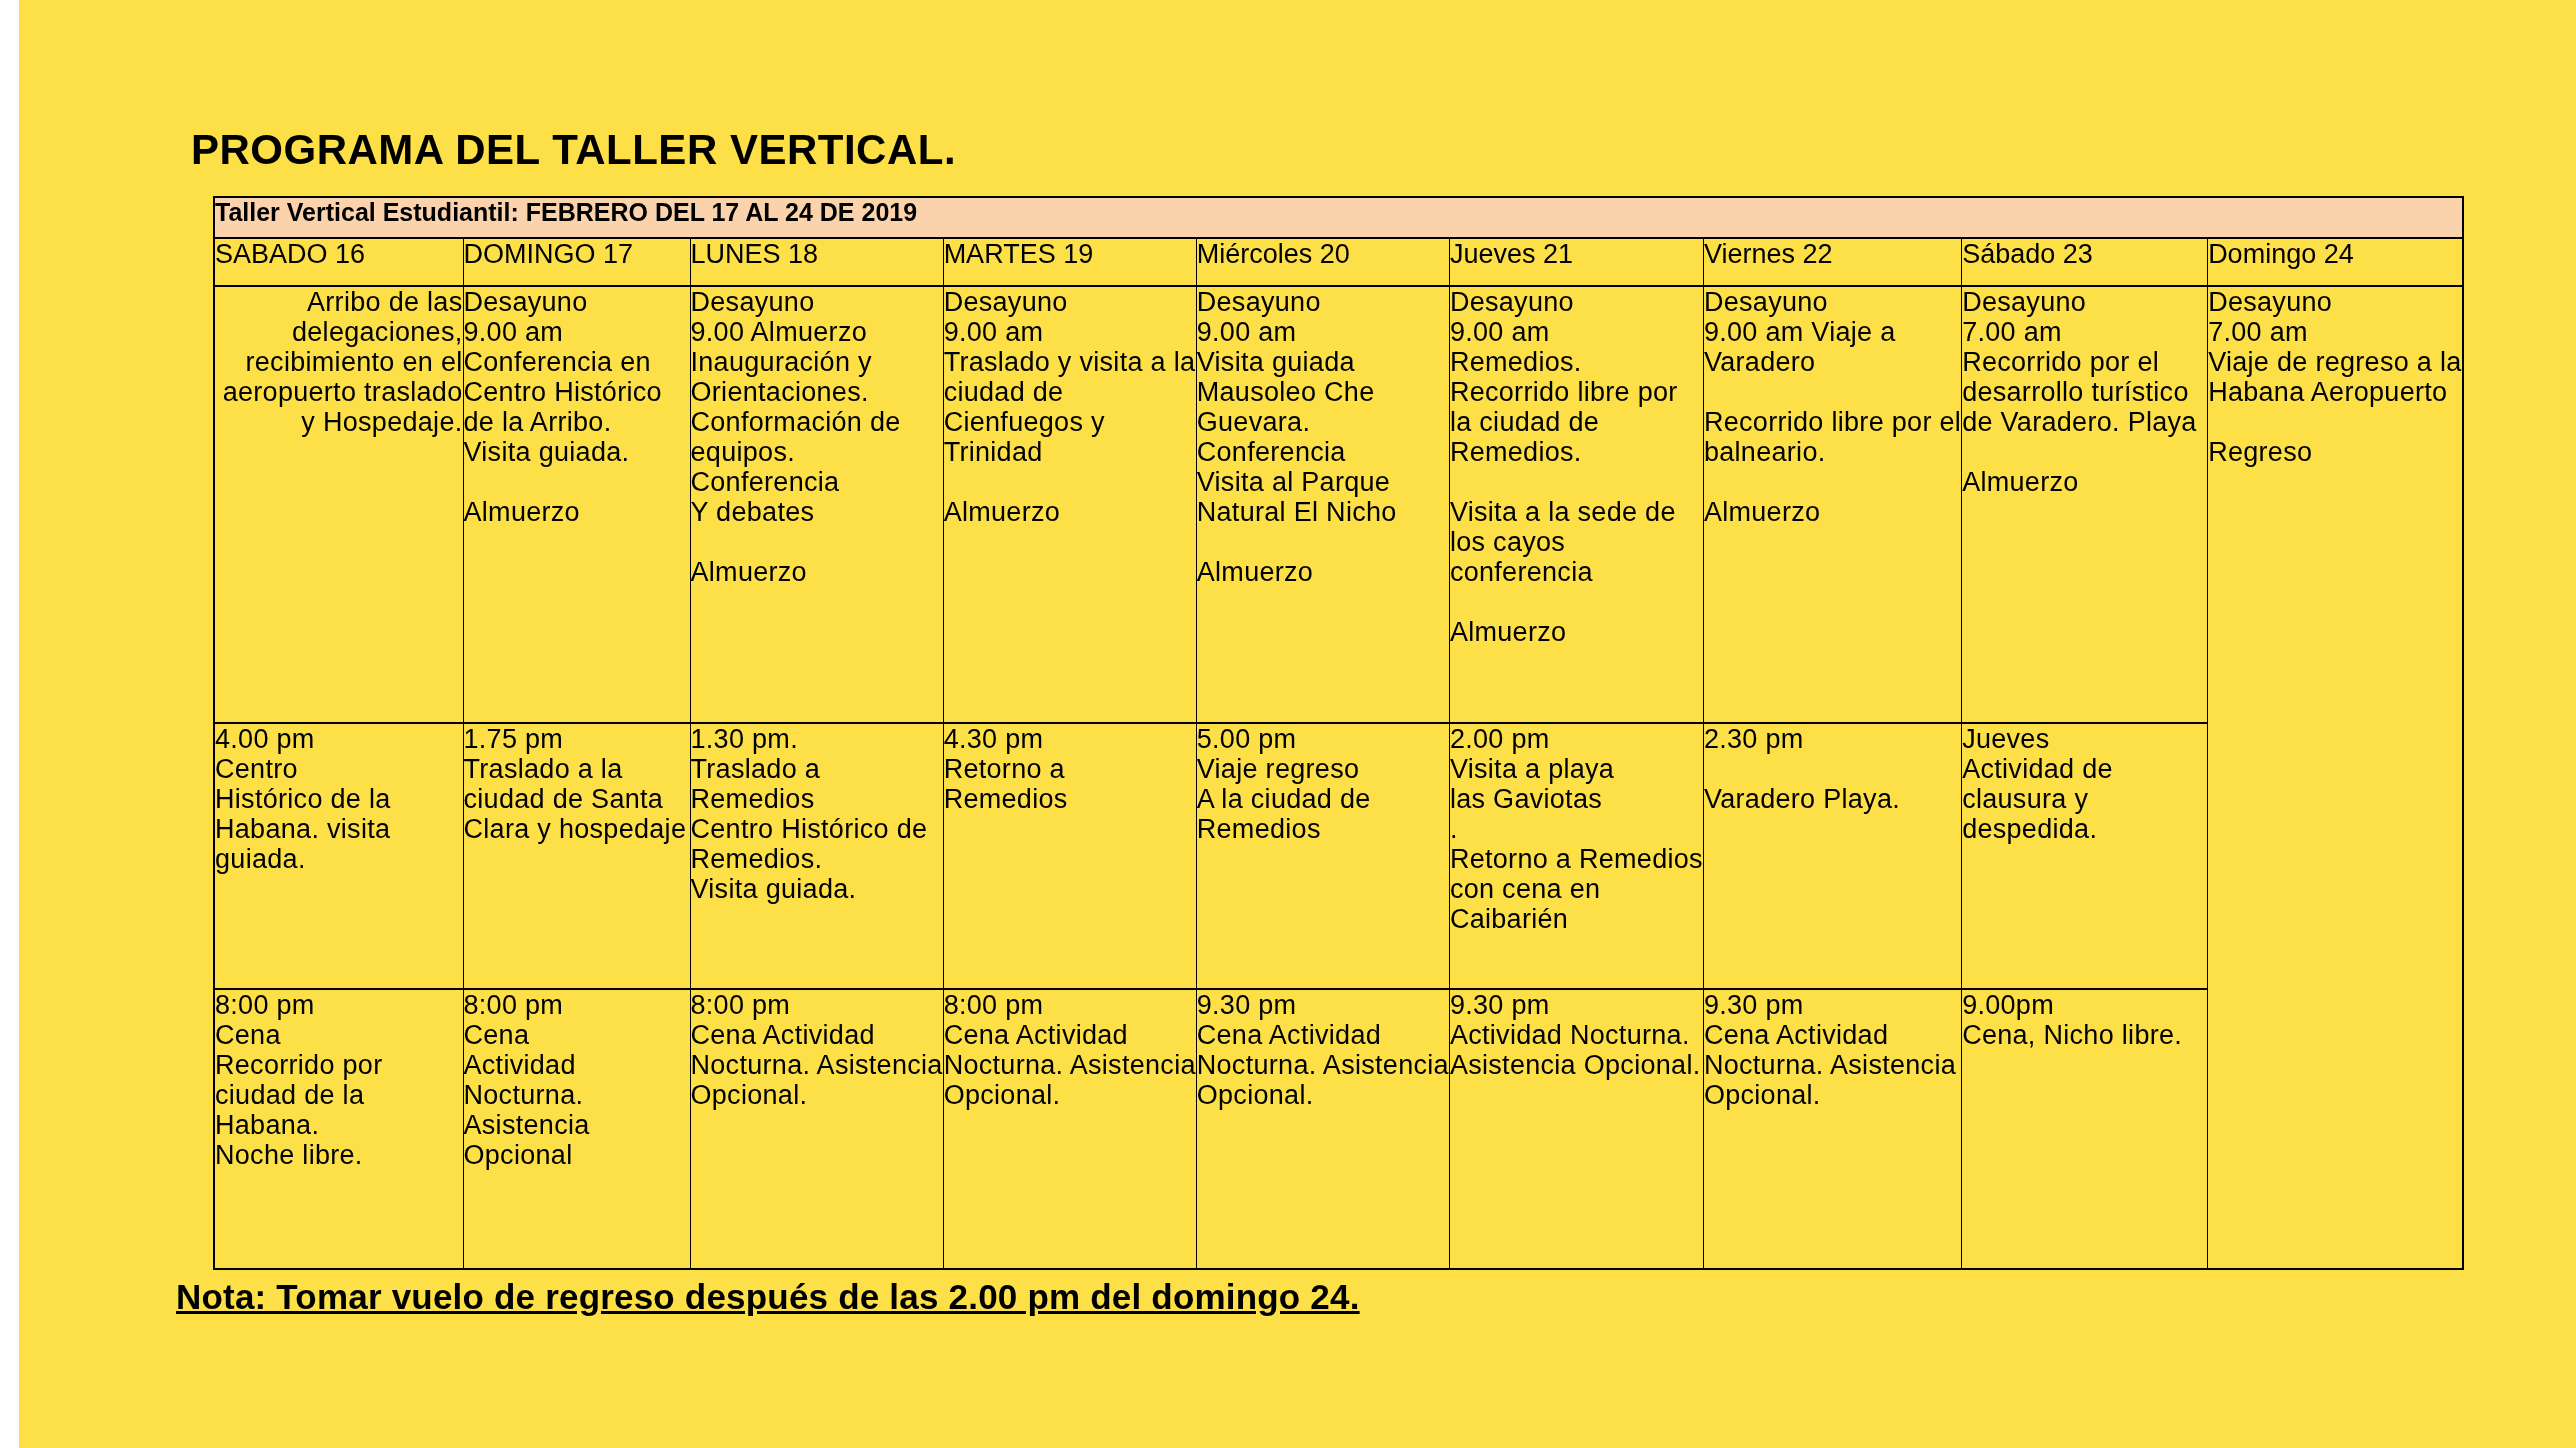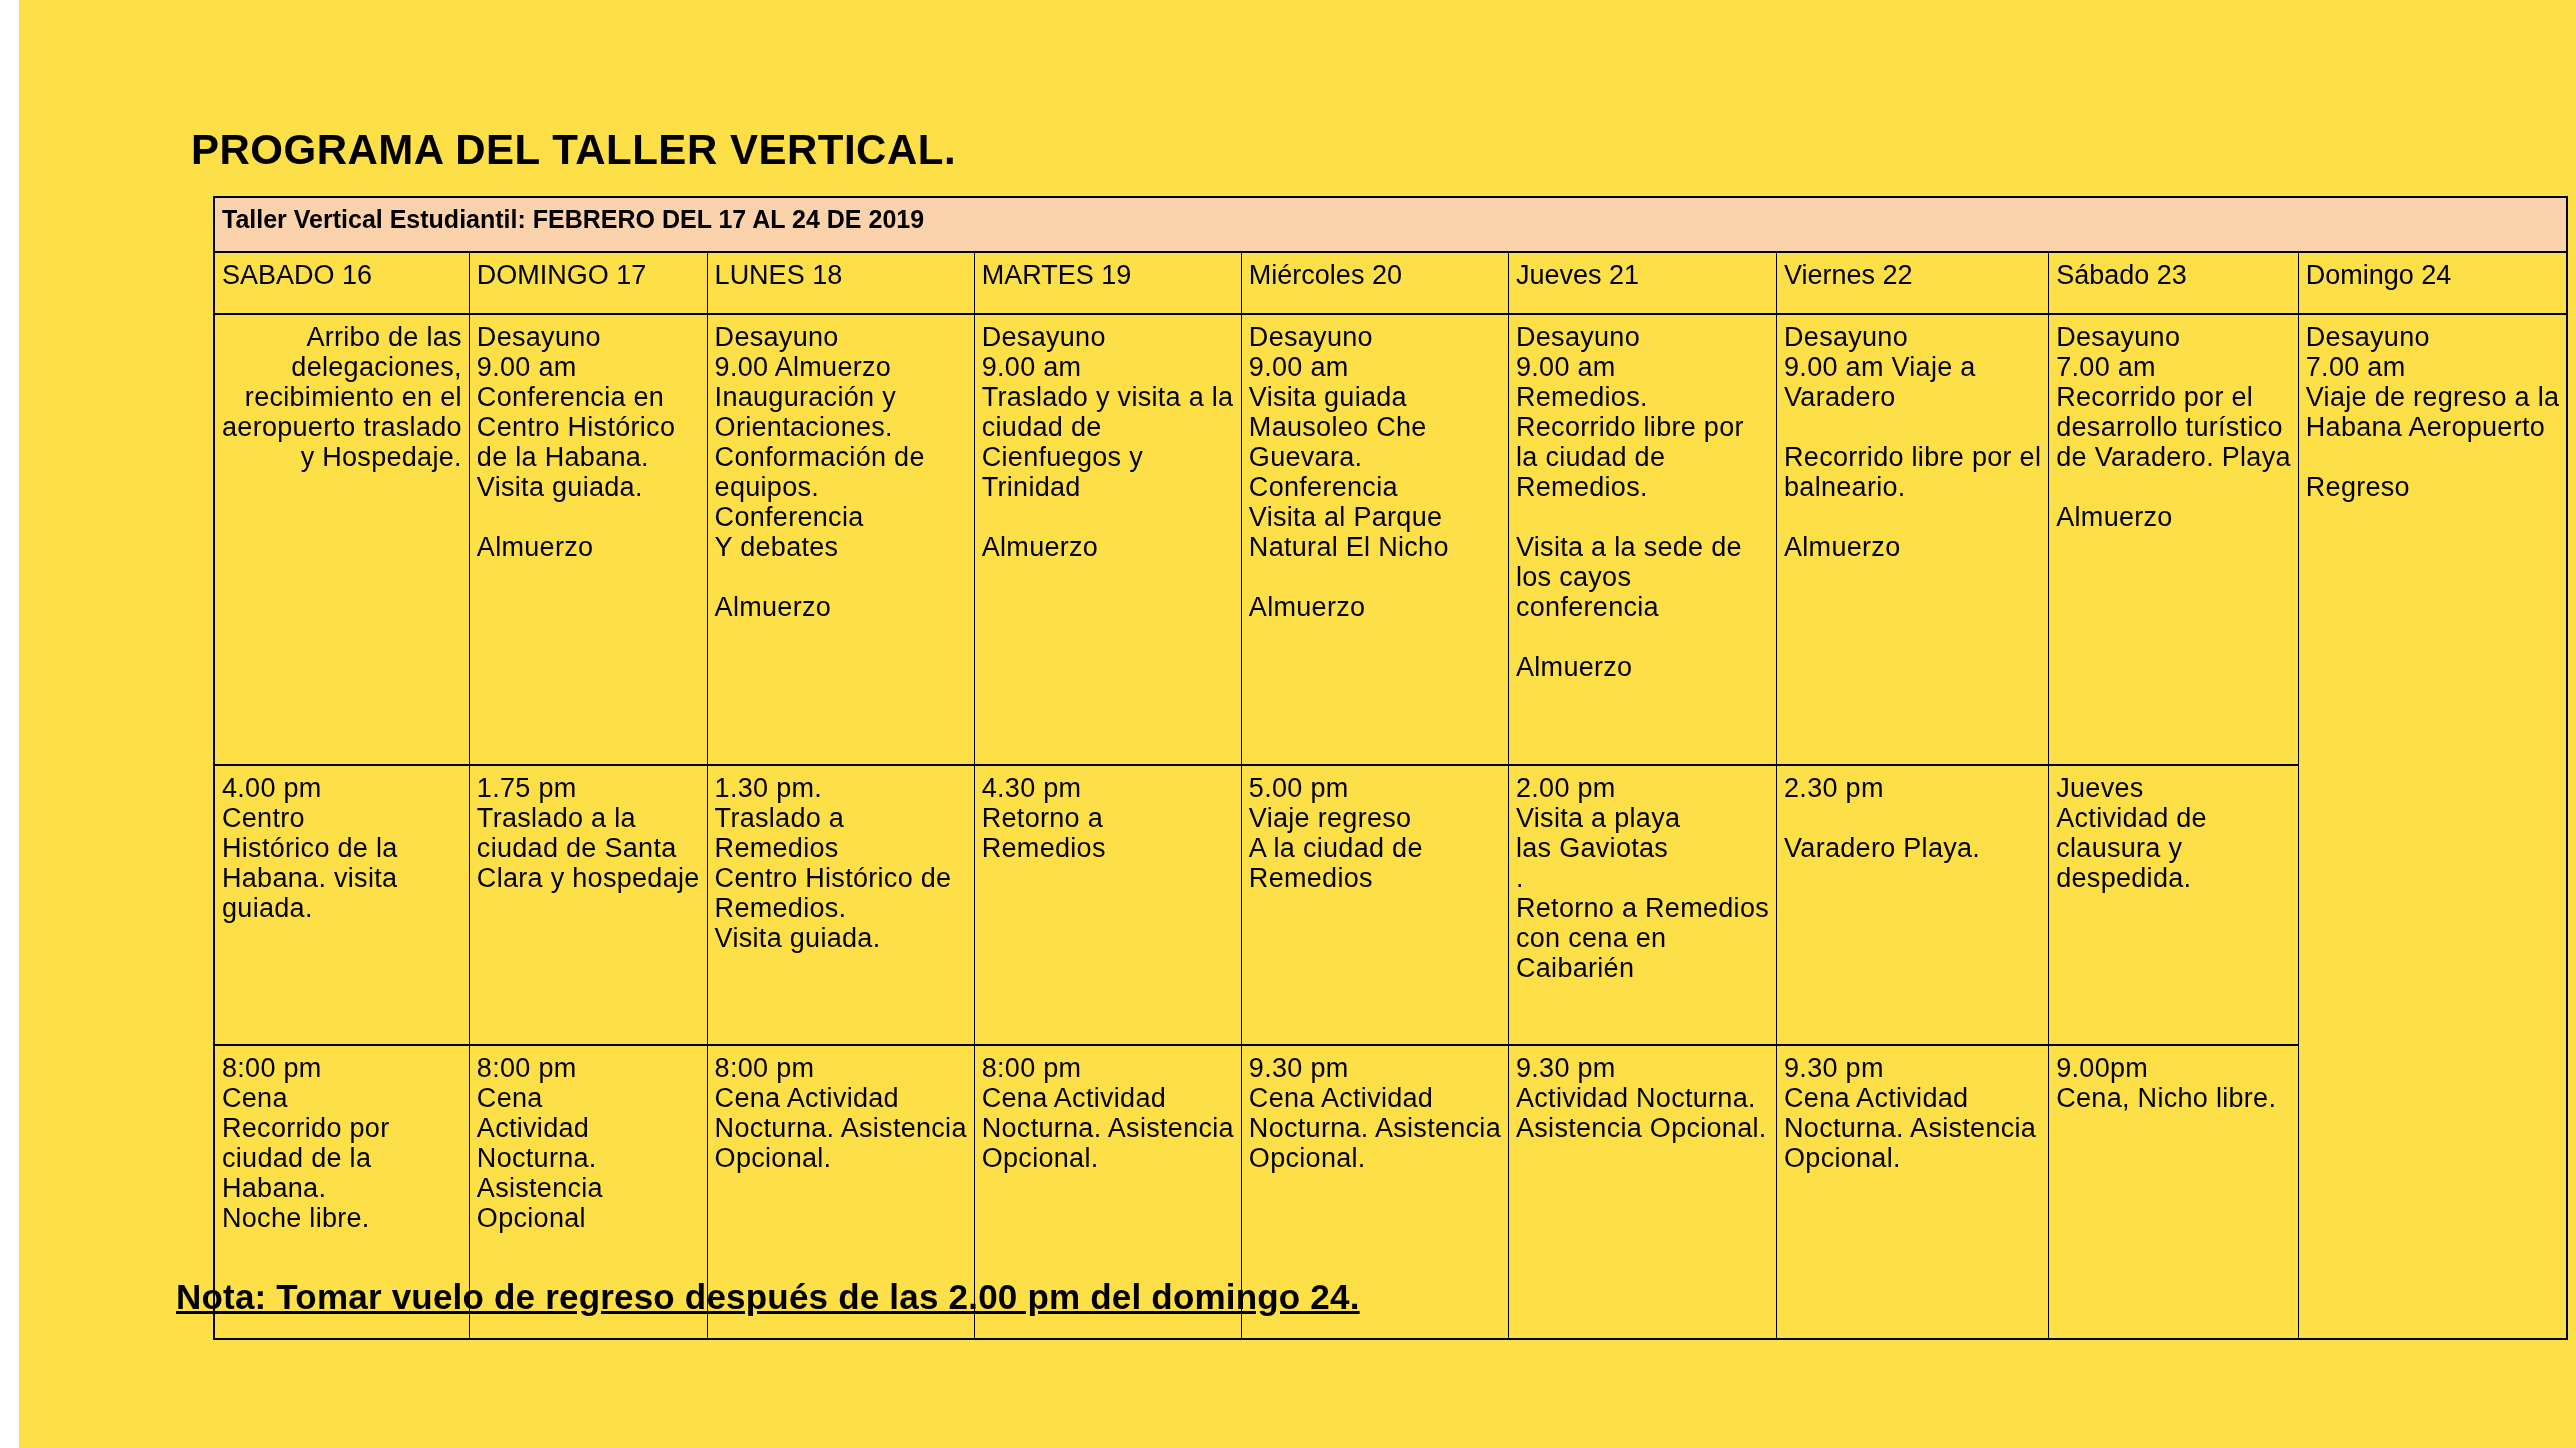--- a/index.html
+++ b/index.html
@@ -19,21 +19,21 @@
   }
   table.sched{
     position:absolute;left:194px;top:196px;
     border-collapse:collapse;table-layout:fixed;
     border:2.9px solid #000;
   }
   table.sched td{
     border:1.9px solid #000;
     border-top-width:2.9px;border-bottom-width:2.9px;
     vertical-align:top;
-    padding:7px;
+    padding:0;
     overflow:visible;
   }
   td.banner{
     height:39px;
     vertical-align:middle;
     font-weight:bold;
     font-size:25px;
     padding-left:7.7px;
     white-space:nowrap;
   }
@@ -104,21 +104,21 @@
             <div class="ln">delegaciones,</div>
             <div class="ln">recibimiento en el</div>
             <div class="ln">aeropuerto traslado</div>
             <div class="ln">y Hospedaje.</div>
           </td>
           <td class="cell">
             <div class="ln">Desayuno</div>
             <div class="ln">9.00 am</div>
             <div class="ln">Conferencia en</div>
             <div class="ln">Centro Histórico</div>
-            <div class="ln">de la Habana.</div>
+            <div class="ln">de la Arribo.</div>
             <div class="ln">Visita guiada.</div>
             <div class="ln">&nbsp;</div>
             <div class="ln">Almuerzo</div>
           </td>
           <td class="cell">
             <div class="ln">Desayuno</div>
             <div class="ln">9.00 Almuerzo</div>
             <div class="ln">Inauguración y</div>
             <div class="ln">Orientaciones.</div>
             <div class="ln">Conformación de</div>

